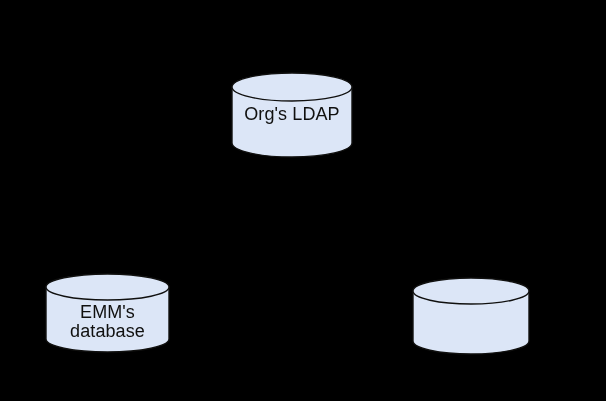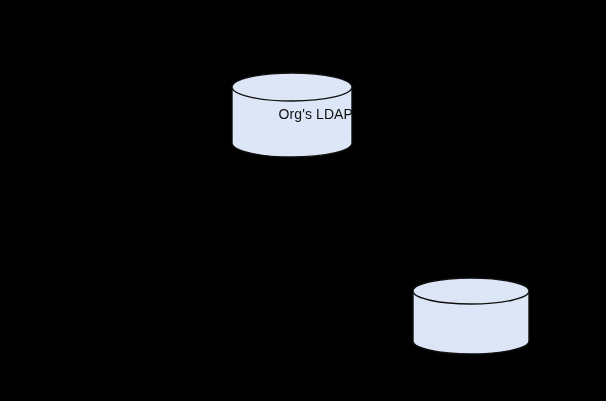--- a/index.html
+++ b/index.html
@@ -19,43 +19,51 @@
     position: absolute;
   }
   .cylinder svg {
     display: block;
     overflow: visible;
   }
   .cyl-label {
     position: absolute;
     left: 0;
     width: 100%;
-    text-align: right;
+    text-align: center;
     color: #10100f;
     font-family: "Liberation Sans", sans-serif;
-    font-size: 14px;
+    font-size: 18px;
     line-height: 19px;
     letter-spacing: 0.1px;
     white-space: pre;
     pointer-events: none;
   }
 </style>
 </head>
 <body>
 
 <div id="canvas" style="width: 606px; height: 401px; background: rgb(0, 0, 0);">
 
   <div class="cylinder" id="node-ldap" style="left: 231px; top: 72px; width: 122px; height: 86px;">
     <svg viewBox="0 0 122 86" width="122" height="86">
       <path d="M1,15 L1,71 A60,14 0 0 0 121,71 L121,15 Z" fill="#dce6f7" stroke="#10100f" stroke-width="1.4"></path>
       <ellipse cx="61" cy="15" rx="60" ry="14" fill="#dce6f7" stroke="#10100f" stroke-width="1.4"></ellipse>
     </svg>
     <div class="cyl-label" id="label-ldap-1" style="top: 33.288px;">Org's LDAP</div>
   </div>
 
+  <div class="cylinder" id="node-emm" style="left: 45px; top: 273px; width: 125px; height: 80px;">
+    <svg viewBox="0 0 125 80" width="125" height="80">
+      <path d="M1,14 L1,66 A61.5,13 0 0 0 124,66 L124,14 Z" fill="#dce6f7" stroke="#10100f" stroke-width="1.4"></path>
+      <ellipse cx="62.5" cy="14" rx="61.5" ry="13" fill="#dce6f7" stroke="#10100f" stroke-width="1.4"></ellipse>
+    </svg>
+    <div class="cyl-label" id="label-emm-1" style="top: 29.64px;">EMM's</div>
+    <div class="cyl-label" id="label-emm-2" style="top: 48.64px;">database</div>
+  </div>
 
   <div class="cylinder" id="node-google" style="left: 412px; top: 277px; width: 118px; height: 78px;">
     <svg viewBox="0 0 118 78" width="118" height="78">
       <path d="M1,14 L1,64 A58,13 0 0 0 117,64 L117,14 Z" fill="#dce6f7" stroke="#10100f" stroke-width="1.4"></path>
       <ellipse cx="59" cy="14" rx="58" ry="13" fill="#dce6f7" stroke="#10100f" stroke-width="1.4"></ellipse>
     </svg>
   </div>
 
 </div>
 

